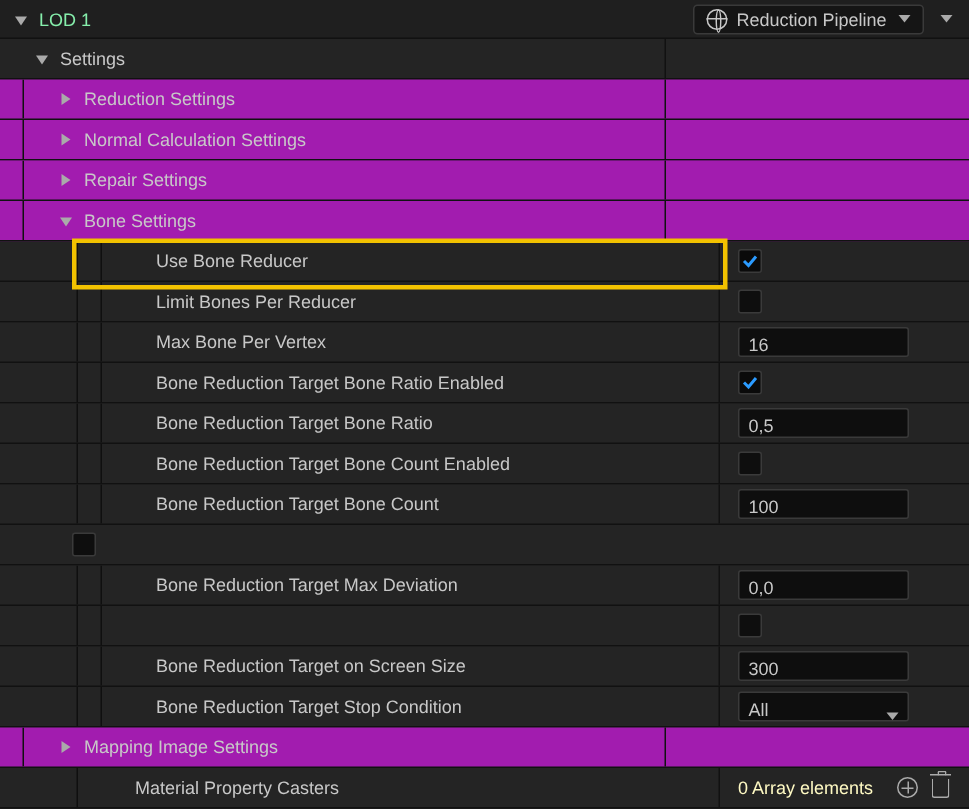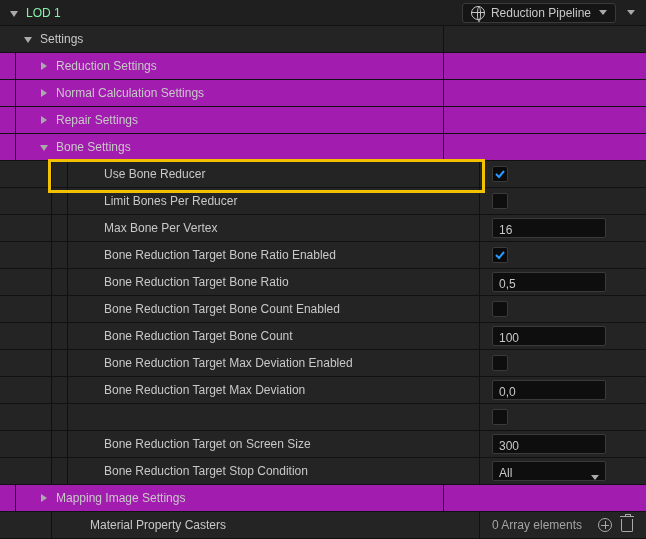--- a/index.html
+++ b/index.html
@@ -100,21 +100,21 @@
   .chk.checked svg { display:block; }
   .chk svg { display:none; }
   
   .num, .sel {
     background: #0e0e0e; border: 1px solid #3a3a3a; border-radius: 2px;
     height: 20px; color: #c8c8c8; padding: 0 6px; font-size: 12px;
     display:flex; align-items:flex-end; width: 114px;
     justify-content: space-between;
   }
   .sel .chev-down { margin-left: auto; }
-  .array-text { color: #a3a3a3; flex:1; }
+  .array-text { color: #fef9c3; flex:1; }
   .icon-btn {
     width: 18px; height:18px; display:flex; align-items:center; justify-content:center;
     color:#aaa; margin-left:4px;
   }
   .icon-plus { width:14px;height:14px;border:1.3px solid #aaa;border-radius:50%;position:relative;}
   .icon-plus::before,.icon-plus::after{content:"";position:absolute;background:#aaa;}
   .icon-plus::before{left:5.5px;top:2px;width:1.5px;height:8px;}
   .icon-plus::after{top:5.5px;left:2px;height:1.5px;width:8px;}
   .icon-trash{width:12px;height:13px;border:1.3px solid #aaa;border-top:none;border-radius:0 0 2px 2px;position:relative;}
   .icon-trash::before{content:"";position:absolute;top:-3px;left:-2px;width:14px;height:2px;border-top:1.3px solid #aaa;}
@@ -292,26 +292,20 @@
       <span class="label-text">Bone Reduction Target Bone Count</span>
     </div>
     <div class="value-cell">
       <div class="num">
           <span>100</span>
         </div>
     </div>
   </div>
 
   <div class="row prop">
-    <div class="label-cell">
-      <span class="guide"></span>
-        <span class="guide"></span>
-        <span class="indent" style="width:36px"></span>
-      <span class="label-text">Bone Reduction Target Max Deviation Enabled</span>
-    </div>
     <div class="value-cell">
       <span class="chk"></span>
     </div>
   </div>
 
   <div class="row prop">
     <div class="label-cell">
       <span class="guide"></span>
         <span class="guide"></span>
         <span class="indent" style="width:36px"></span>

